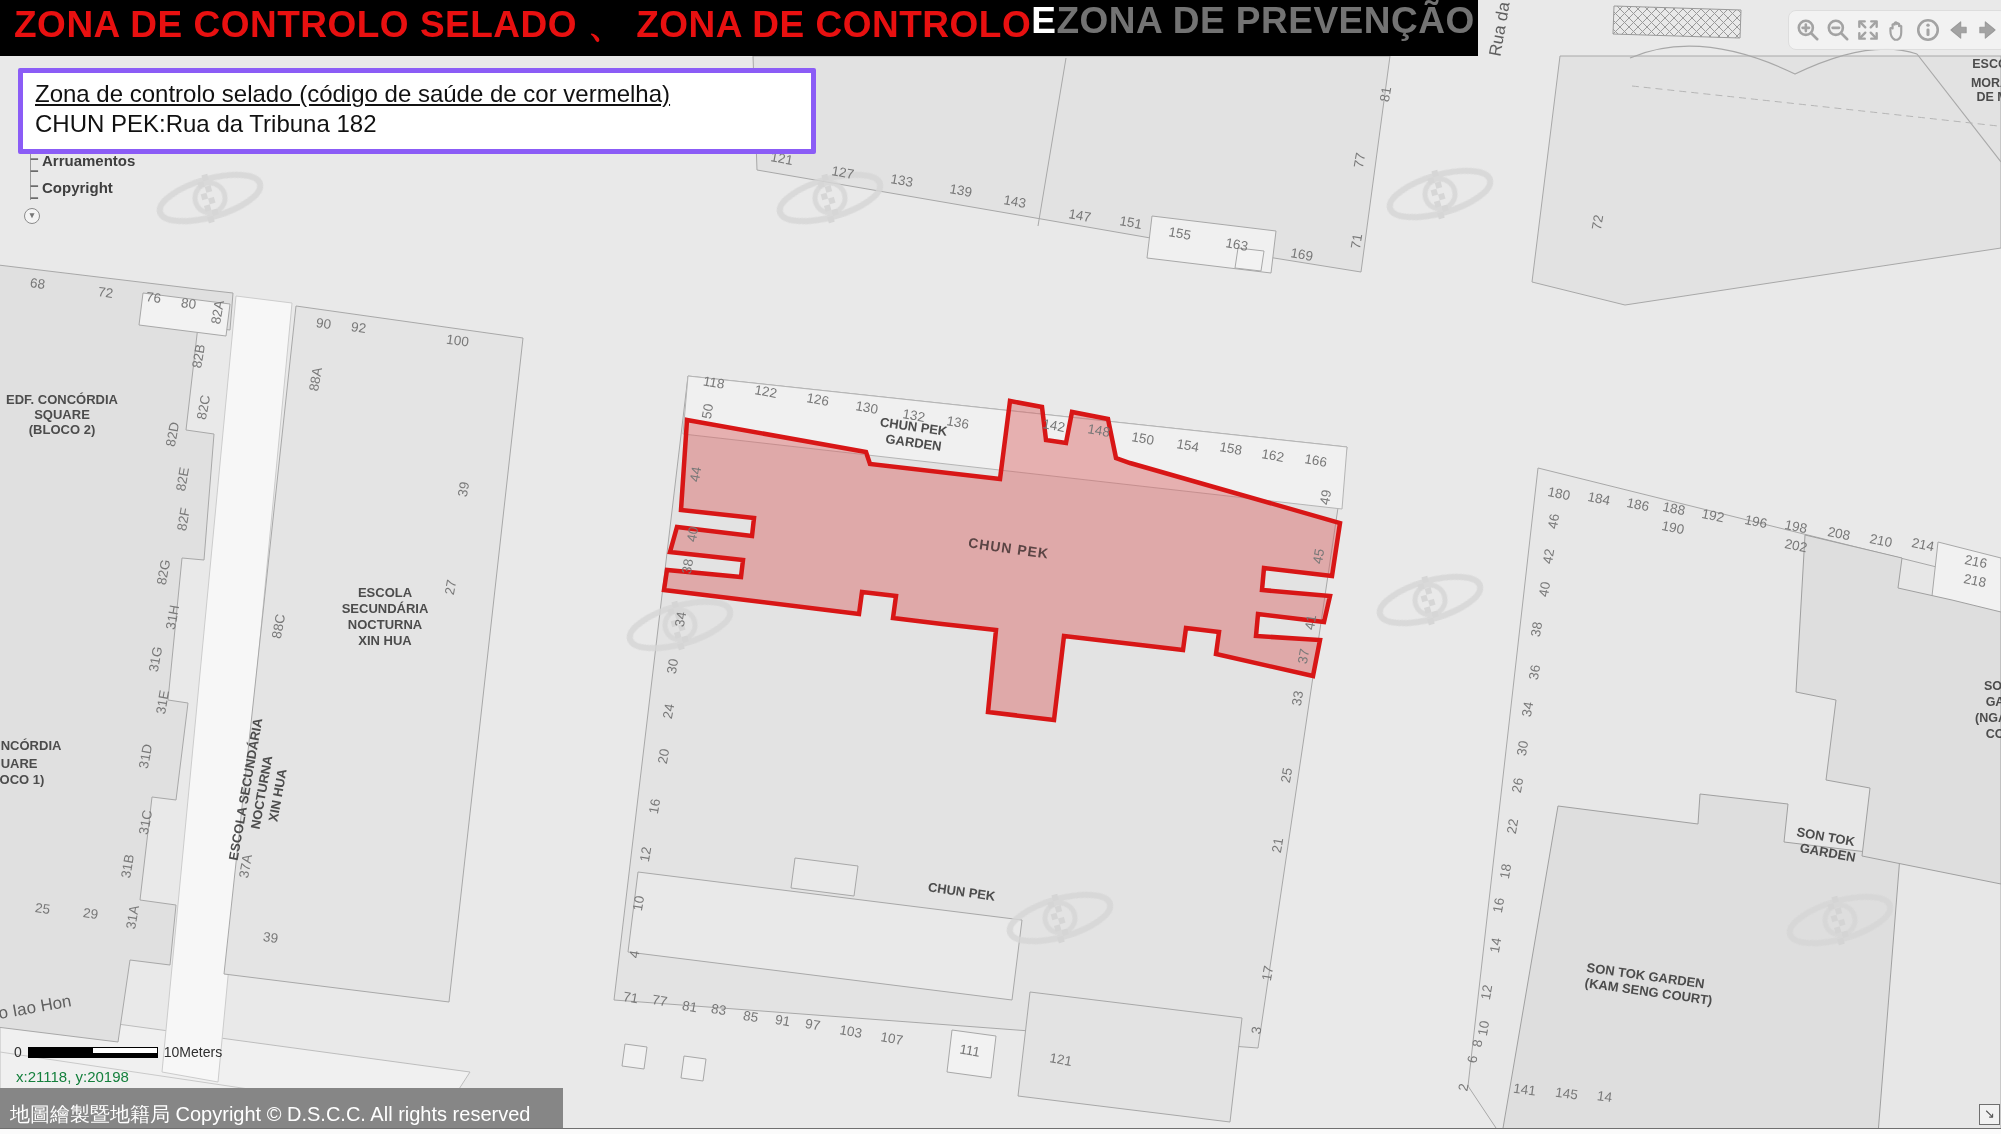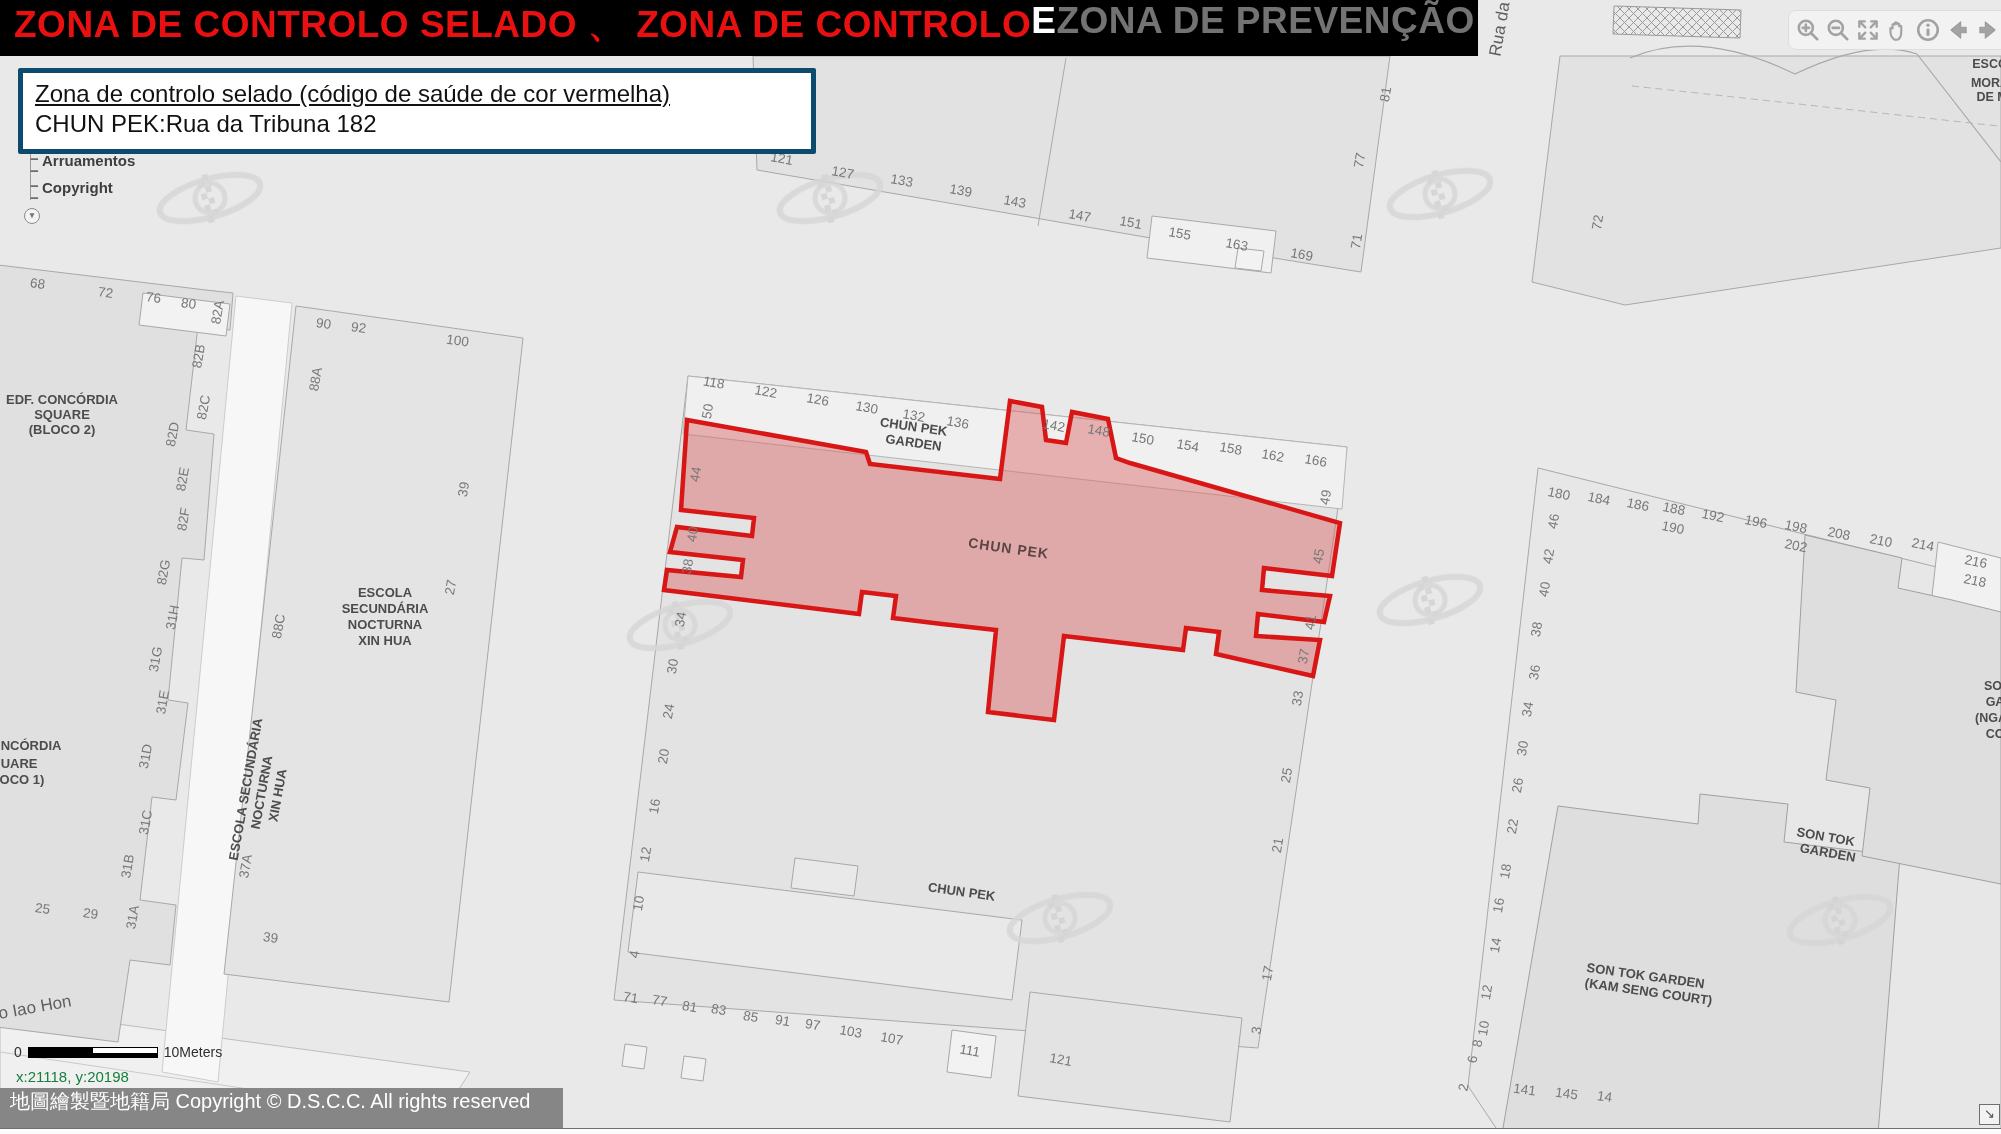--- a/index.html
+++ b/index.html
@@ -11,21 +11,21 @@
   svg text.b{fill:#4c4c4c;font-size:13px;font-weight:bold;}
   svg text.b13{fill:#4c4c4c;font-size:12.5px;font-weight:bold;}
   svg text.rb{fill:#5a4444;font-size:14px;font-weight:bold;letter-spacing:1px;}
   svg text.st{fill:#5f5f5f;font-size:17px;}
   
   #titlebar{position:absolute;left:0;top:0;width:1478px;height:56px;background:#000;
             display:flex;padding-left:14px;box-sizing:border-box;
             font-size:37px;font-weight:bold;white-space:nowrap;letter-spacing:.5px;}
   
   #infobox{position:absolute;left:18px;top:68px;width:762px;background:#fff;
-           border:5px solid #0c4a6e;border-radius:2px;padding:6px 14px 10px 12px;
+           border:5px solid #8b5cf6;border-radius:2px;padding:6px 14px 10px 12px;
            font-size:24px;color:#111;line-height:1.25;}
   #infobox .l1{text-decoration:underline;}
   
   #tree{position:absolute;left:26px;top:152px;font-size:15px;color:#3f3f3f;font-weight:bold;}
   #tree .rail{position:absolute;left:4px;top:2px;bottom:22px;border-left:1px solid #9a9a9a;}
   #tree .item{position:relative;padding:0 0 10px 16px;}
   #tree .item:before{content:"−";position:absolute;left:4px;top:-2px;color:#666;}
   #tree .item:after{content:"−";position:absolute;left:4px;top:10px;color:#666;}
   #tree .expander{position:relative;left:-2px;top:2px;width:14px;height:14px;border:1px solid #8a8a8a;
         border-radius:50%;background:#f4f4f4;color:#777;font-size:9px;line-height:13px;text-align:center;}
@@ -36,21 +36,21 @@
   .tbtn{width:30px;height:30px;display:flex;align-items:center;justify-content:center;cursor:pointer;}
   
   #scalebar{position:absolute;left:14px;top:1044px;display:flex;align-items:center;
             font-size:14px;color:#2e2e2e;}
   #scalebar .bar{width:128px;height:9px;border:1px solid #000;margin:0 6px;
                  background:linear-gradient(to right,#000 0 50%,#fff 50% 100%);position:relative;}
   #scalebar .bar:after{content:"";position:absolute;right:0;bottom:0;width:50%;height:4px;background:#000;}
   #coords{position:absolute;left:16px;top:1068px;font-size:15px;color:#15803d;}
   
   #copybar{position:absolute;left:0;top:1088px;width:563px;height:40px;background:#868686;
-           color:#fff;font-size:20px;display:flex;align-items:flex-start;padding-left:10px;
+           color:#fff;font-size:20px;display:flex;align-items:flex-end;padding-left:10px;
            box-sizing:border-box;white-space:nowrap;}
   
   #bottomstrip{position:absolute;left:0;top:1128px;width:2001px;height:6px;background:#fbfbfb;
                border-top:1px solid #6f6f6f;}
   #resizer{position:absolute;left:1979px;top:1104px;width:19px;height:19px;background:#f2f2f2;
            border:1px solid #6f6f6f;color:#555;font-size:13px;line-height:18px;text-align:center;cursor:pointer;}
 </style>
 </head>
 <body>
 

